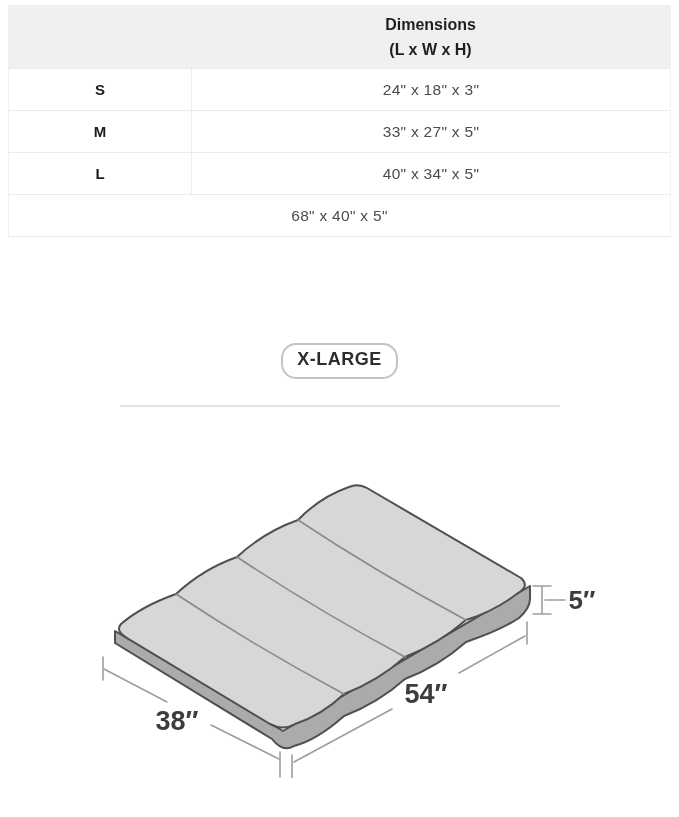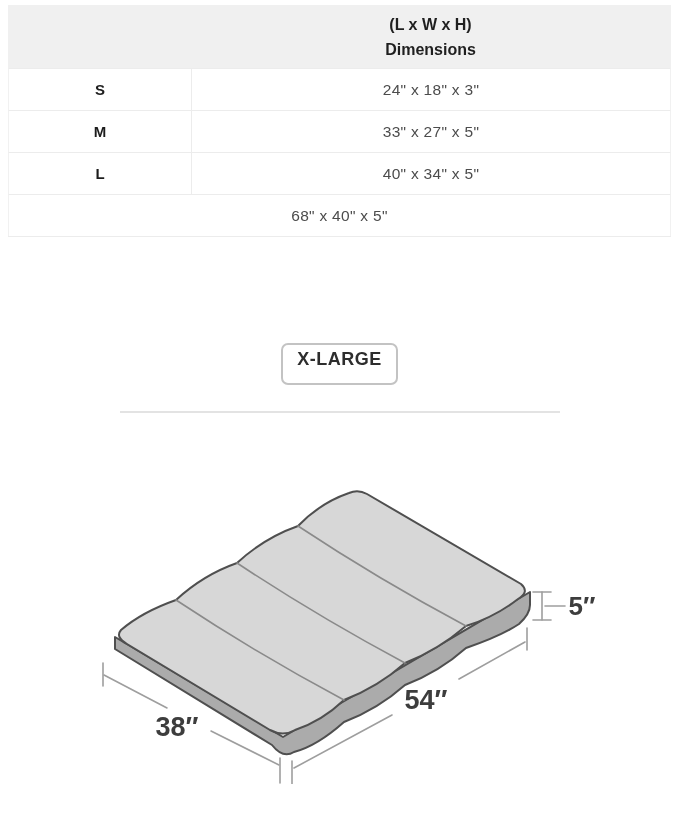--- a/index.html
+++ b/index.html
@@ -30,43 +30,43 @@
     font-weight:bold;font-size:15px;color:#1c1c1c;
     border-right:1px solid #ececec;
   }
   .cell-dims{
     flex:1;display:flex;align-items:center;justify-content:center;
     font-size:15.5px;color:#4c4c4c;letter-spacing:0.3px;
   }
   
   .badge-row{margin-top:106px;display:flex;justify-content:center;}
   .size-badge{
-    display:inline-block;background:#fff;border:2px solid #c3c3c3;border-radius:7px;
-    padding:4px 14px 13px 14px;font-weight:bold;font-size:18px;color:#2d2d2d;
+    display:inline-block;background:#fff;border:2px solid #c3c3c3;border-radius:15px;
+    padding:4px 14px 7px 14px;font-weight:bold;font-size:18px;color:#2d2d2d;
     letter-spacing:0.5px;cursor:pointer;
   }
   
   .divider{margin:26px auto 0 auto;width:440px;height:2px;background:#e3e3e3;}
   
   .illus{display:block;margin-top:0;}
   .outlined{stroke:#4f4f4f;stroke-width:2;stroke-linejoin:round;stroke-linecap:round;}
   .seam{fill:none;stroke-width:1.6;stroke-linecap:round;}
   .dim{fill:none;stroke-width:1.6;stroke-linecap:round;}
   .dim-label{font-weight:bold;font-size:27px;}
   .dim-label.small{font-size:26px;}
 </style>
 </head>
 <body>
 
 <div class="size-table">
   <div class="thead">
     <div class="spacer"></div>
     <div class="head-cell">
+      <div>Dimensions</div>
       <div>(L x W x H)</div>
-      <div>Dimensions</div>
     </div>
   </div>
   <div class="tbody">
     <div class="trow">
       <div class="cell-size">S</div>
       <div class="cell-dims">24" x 18" x 3"</div>
     </div>
     <div class="trow">
       <div class="cell-size">M</div>
       <div class="cell-dims">33" x 27" x 5"</div>

